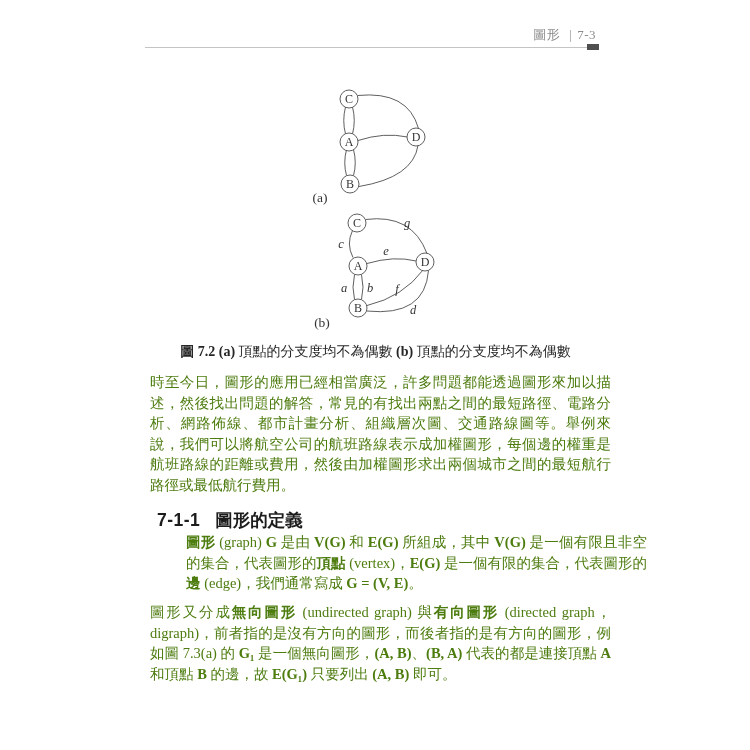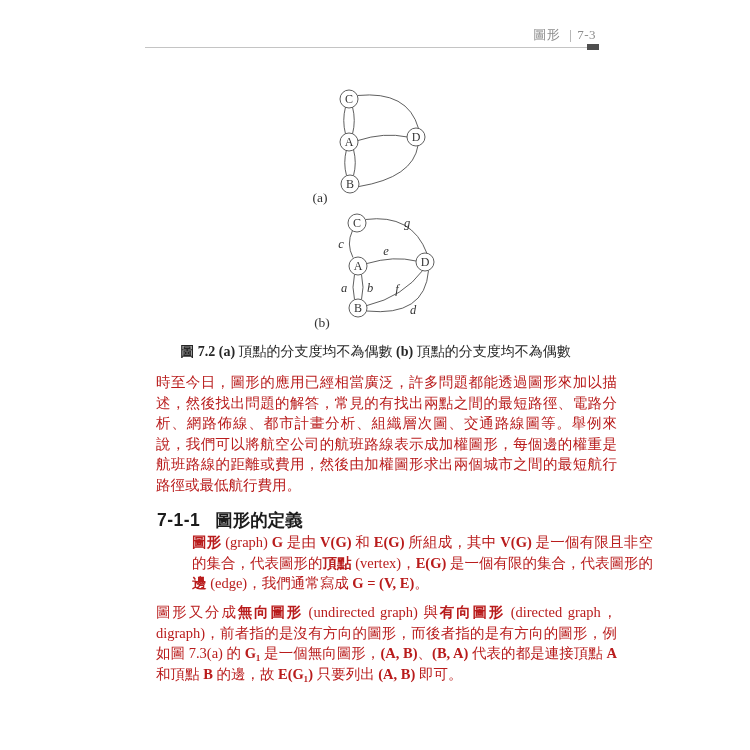--- a/index.html
+++ b/index.html
@@ -13,22 +13,22 @@
     top:26px; right:154px; font-size:13px; color:#8c8c8c; letter-spacing:0.5px;
   }
   .hdr .sep { margin:0 5px 0 9px; font-size:12px; }
   .rule { left:145px; top:47px; width:453px; height:1px; background:#c4c4c4; }
   .marker { left:587px; top:44px; width:12px; height:6px; background:#4f4f4f; }
   .caption {
     left:145px; top:343px; width:461px; text-align:center;
     font-size:14px; color:#262626; white-space:nowrap;
   }
   .para {
-    left:156px; width:461px; font-size:14.5px; line-height:20.5px;
-    text-align:justify; color:#b91c1c;
+    left:150px; width:461px; font-size:14.5px; line-height:20.5px;
+    text-align:justify; color:#4d7c0f;
   }
   #p1 { top:372px; }
   #p2 { top:532px;margin-left:36px; }
   #p3 { top:602px; }
   .bold { font-weight:bold;text-align:center; }
   .section {
     left:145px; top:496px; margin:12px; font-family:"Liberation Sans","DejaVu Sans",sans-serif;
     font-size:17.5px; font-weight:bold; color:#1c1c1c;
   }
   .section .num { margin-right:15px; letter-spacing:0.5px; }

